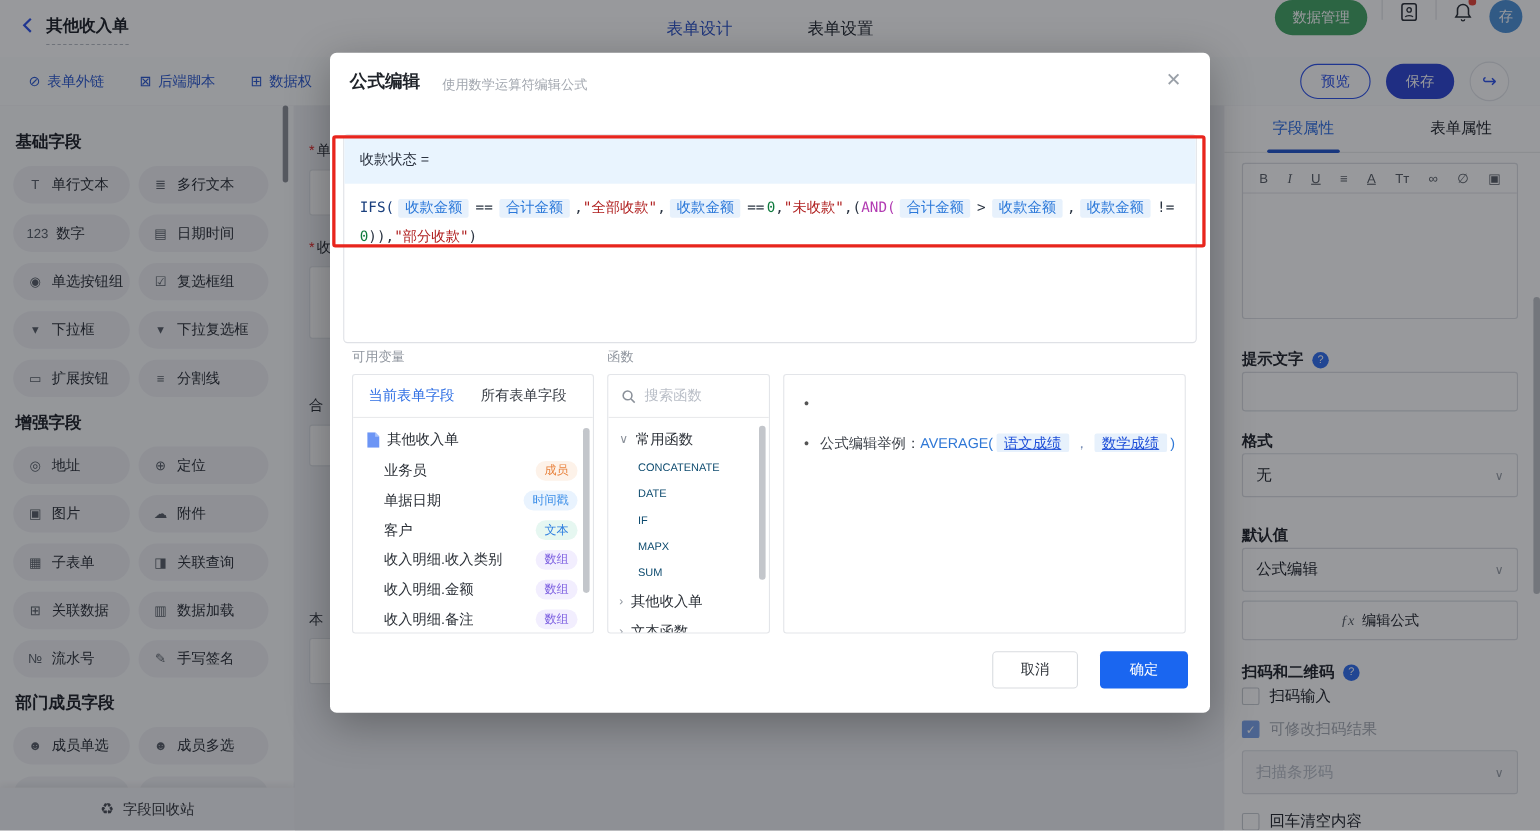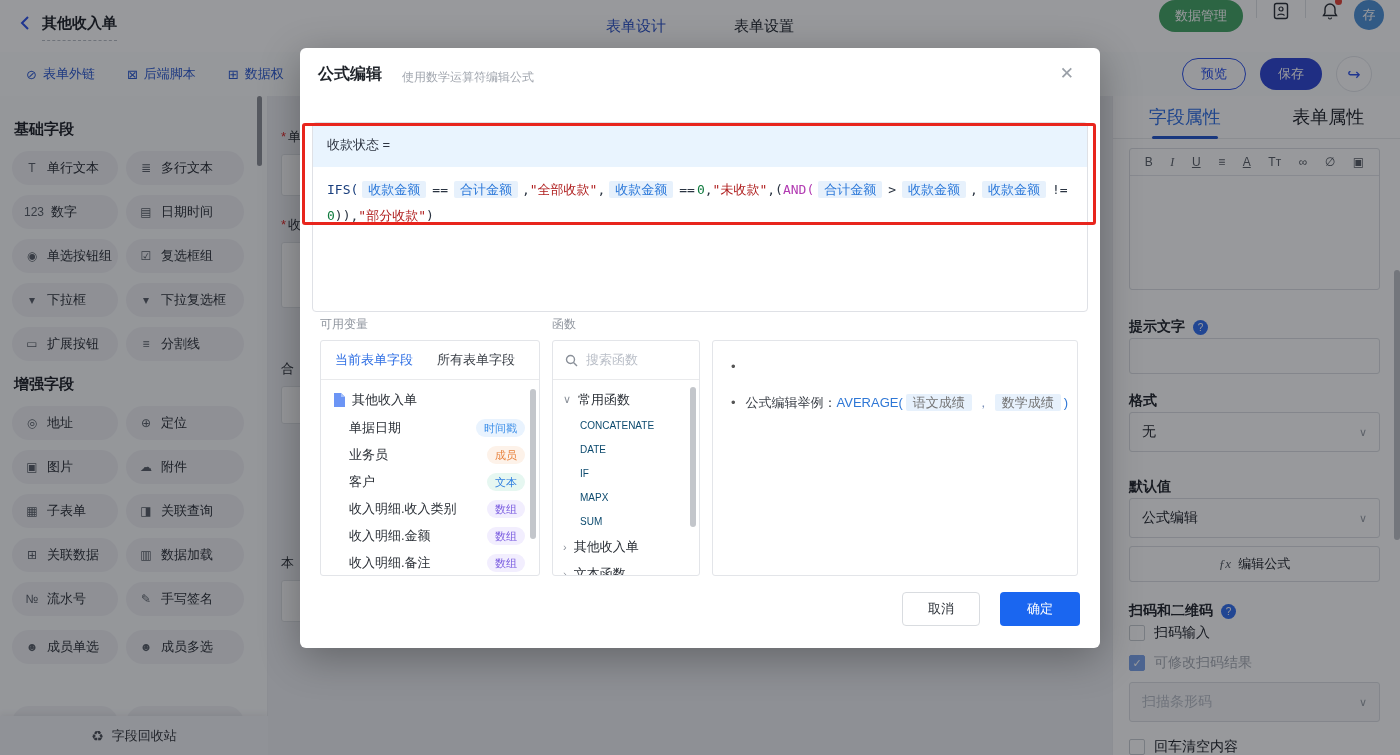--- a/index.html
+++ b/index.html
@@ -47,21 +47,21 @@
   .cv-lb{font-size:13px;color:#2c3138;}
   .cv-lb .req{color:#e02c2c;margin-right:2px;}
   .cv-box{margin-top:8px;background:#fff;border:1px solid #dfe2e6;border-radius:3px;width:120px;}
   .cv-frag:nth-child(1){top:32px;} .cv-frag:nth-child(1) .cv-box{height:40px;}
   .cv-frag:nth-child(2){top:120px;} .cv-frag:nth-child(2) .cv-box{height:64px;}
   .cv-frag:nth-child(3){top:264px;} .cv-frag:nth-child(3) .cv-box{height:36px;}
   .cv-frag:nth-child(4){top:458px;} .cv-frag:nth-child(4) .cv-box{height:40px;}
   
   .props{position:absolute;left:1112px;top:96px;width:288px;height:659px;background:#fff;border-left:1px solid #ebedf0;box-sizing:border-box;}
   .p-tabs-row{position:absolute;left:0;top:0;width:100%;height:42px;border-bottom:1px solid #e9eaec;display:flex;}
-  .prop-tab{flex:1;display:flex;align-items:center;justify-content:center;font-size:18px;color:#23272e;cursor:pointer;position:relative;}
+  .prop-tab{flex:1;display:flex;align-items:center;justify-content:center;font-size:14px;color:#23272e;cursor:pointer;position:relative;}
   .prop-tab.active{color:#2f6fe4;}
   .prop-tab.active::after{content:"";position:absolute;bottom:-1px;left:50%;transform:translateX(-50%);width:66px;height:3px;border-radius:2px;background:#2457cc;}
   .rt-box{position:absolute;left:16px;right:20px;top:52px;height:142px;border:1px solid #dcdfe3;border-radius:3px;background:#fff;box-sizing:border-box;}
   .rt-toolbar{height:26px;border-bottom:1px solid #e4e6ea;display:flex;align-items:center;justify-content:space-around;padding:0 6px;}
   .rt-ic{font-size:12px;color:#5a6068;cursor:pointer;}
   .rt-ic.it{font-style:italic;font-family:"Liberation Serif",serif;}
   .rt-ic.un{text-decoration:underline;}
   .p-label{position:absolute;left:16px;font-size:14px;font-weight:bold;color:#23272e;display:flex;align-items:center;gap:8px;}
   .help{width:15px;height:15px;border-radius:50%;background:#3370f0;color:#fff;font-size:10px;font-weight:normal;display:inline-flex;align-items:center;justify-content:center;}
   .p-input{position:absolute;left:16px;right:20px;height:36px;border:1px solid #dcdfe3;border-radius:3px;background:#fff;box-sizing:border-box;}
@@ -121,21 +121,21 @@
   .ft{right:3px;top:46px;height:140px;}
   .fn-search{height:38px;border-bottom:1px solid #e9eaec;display:flex;align-items:center;gap:8px;padding:0 12px;cursor:text;}
   .fn-search .ph{font-size:13px;color:#b9bec7;}
   .fn-list{padding-top:6px;}
   .fn-group{height:27px;display:flex;align-items:center;gap:7px;padding-left:10px;font-size:13px;color:#2a2f36;cursor:pointer;}
   .fn-group .chev{color:#8a9099;font-size:11px;}
   .fn-item{height:24px;display:flex;align-items:center;padding-left:27px;font-size:10px;color:#0c4a6e;cursor:pointer;}
   .tip{display:flex;gap:10px;margin:16px 0 0 18px;font-size:13px;color:#3a3f47;line-height:20px;}
   .tip i{font-style:normal;color:#555;}
   .fn-blue{color:#2e77d6;}
-  .tip-chip{background:#e7f1fc;color:#737373;padding:1px 7px;margin:0 3px;border-radius:2px;}
+  .tip-chip{background:#e7f1fc;color:#1d4ed8;padding:1px 7px;margin:0 3px;border-radius:2px;text-decoration:underline;}
   .tip-comma{color:#7a90b8;margin:0 2px;}
   .m-foot-cancel{position:absolute;left:602px;top:544px;width:78px;height:34px;background:#fff;border:1px solid #d9dce0;border-radius:4px;font-size:13px;color:#2a2f36;cursor:pointer;font-family:inherit;}
   .m-foot-ok{position:absolute;left:700px;top:544px;width:80px;height:34px;background:#1a66f0;border:none;border-radius:4px;font-size:13px;color:#fff;cursor:pointer;font-family:inherit;}
 </style>
 </head>
 <body>
 
 <div class="stage">
 
   <header class="topbar">
@@ -278,20 +278,21 @@
             <span class="pill-ic">№</span>
             <span class="pill-lb">流水号</span>
           </div>
           <div class="pill">
             <span class="pill-ic">✎</span>
             <span class="pill-lb">手写签名</span>
           </div>
         </div>
       </div>
       <div class="sec">
+        <h3>部门成员字段</h3>
         <div class="grid">
           <div class="pill">
             <span class="pill-ic">☻</span>
             <span class="pill-lb">成员单选</span>
           </div>
           <div class="pill">
             <span class="pill-ic">☻</span>
             <span class="pill-lb">成员多选</span>
           </div>
         </div>
@@ -413,26 +414,26 @@
         </div>
       <div class="v-root">
         <svg width="12" height="14" viewBox="0 0 12 14">
             <path d="M1 0h7l4 4v10H1z" fill="#6c95f5"></path>
             <path d="M8 0l4 4H8z" fill="#a8c2fa"></path>
           </svg>
         <span>其他收入单</span>
       </div>
       <div>
           <div class="v-row">
+            <span class="v-name">业务员</span>
+            <span class="badge b-member">成员</span>
+          </div>
+          <div class="v-row">
             <span class="v-name">单据日期</span>
             <span class="badge b-timestamp">时间戳</span>
-          </div>
-          <div class="v-row">
-            <span class="v-name">业务员</span>
-            <span class="badge b-member">成员</span>
           </div>
           <div class="v-row">
             <span class="v-name">客户</span>
             <span class="badge b-text">文本</span>
           </div>
           <div class="v-row">
             <span class="v-name">收入明细.收入类别</span>
             <span class="badge b-array">数组</span>
           </div>
           <div class="v-row">

